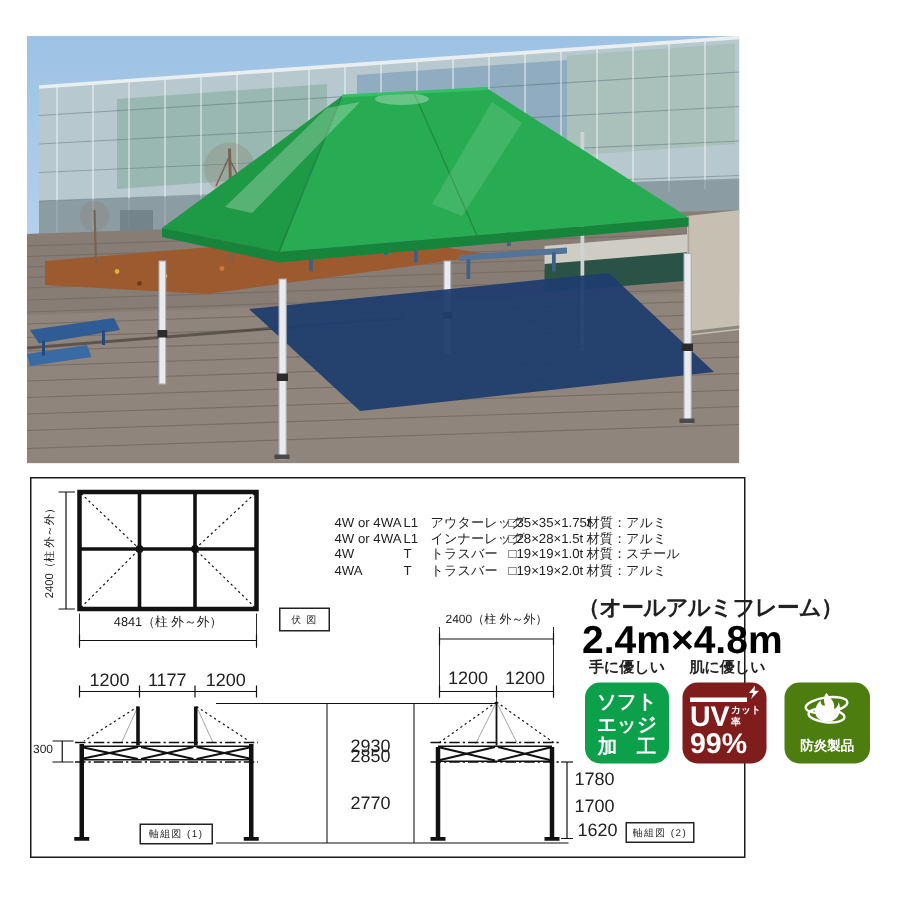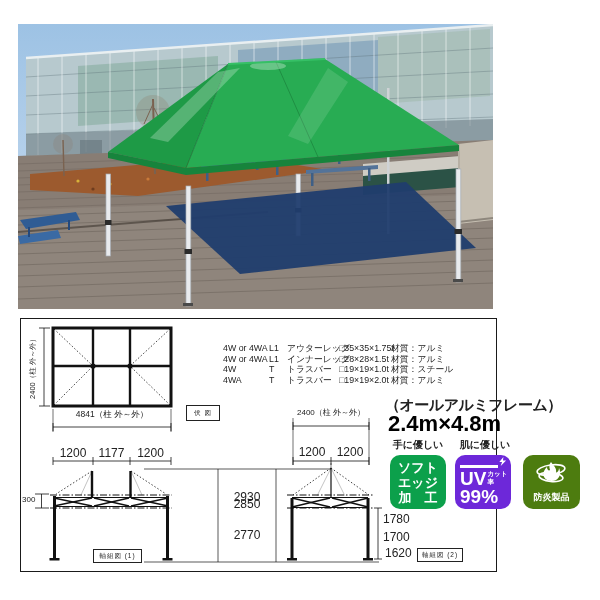--- a/index.html
+++ b/index.html
@@ -18,27 +18,27 @@
   .lblbox{position:absolute;border:1px solid #222;display:flex;align-items:center;justify-content:center;
           font-size:6.5px;letter-spacing:1px;background:#fff;}
   
   .spec{position:absolute;left:202px;top:24px;display:grid;
         grid-template-columns:46px 18px 52px 52px 74px;
         font-size:8.8px;line-height:10.6px;color:#222;}
   .spec div{white-space:nowrap;}
   
   .framenote{position:absolute;left:364px;top:77px;width:230px;font-size:15px;font-weight:bold;
              letter-spacing:-0.5px;color:#222;}
-  .sizetitle{position:absolute;left:367px;top:92px;width:200px;font-size:22px;font-weight:bold;
+  .sizetitle{position:absolute;left:367px;top:92px;width:200px;font-size:26px;font-weight:bold;
              letter-spacing:0;color:#000;}
   .cap{position:absolute;top:119px;font-size:10px;font-weight:bold;color:#222;text-align:center;}
   .badge{position:absolute;top:136px;width:56px;height:54px;border-radius:10px;color:#fff;
          display:flex;flex-direction:column;align-items:center;justify-content:center;overflow:hidden;}
   .badge-green{left:369px;background:#0ca04b;font-size:13px;font-weight:bold;line-height:15px;}
-  .badge-orange{left:434px;background:#6d28d9;}
+  .badge-orange{left:434px;background:#7f1d1d;}
   .badge-red{left:502px;width:57px;background:#4d7c0f;}
   .uvline{position:absolute;left:5px;right:13px;top:10px;height:2.5px;background:#fff;}
   .uvbolt{position:absolute;right:4px;top:2px;width:9px;height:9px;background:#fff;
           clip-path:polygon(60% 0,15% 55%,45% 55%,30% 100%,90% 38%,55% 38%);}
   .uvrow{position:absolute;left:5px;top:14px;display:flex;align-items:flex-end;font-weight:bold;}
   .uvbig{font-size:19px;line-height:19px;}
   .uvsmall{font-size:6.5px;line-height:8px;padding-bottom:2px;padding-left:1px;}
   .uvpct{position:absolute;left:5px;top:32px;font-size:19px;line-height:19px;font-weight:bold;}
   .flamelbl{position:absolute;left:0;right:0;bottom:5px;text-align:center;font-size:9px;font-weight:bold;}
   .num{font-size:12px;}

